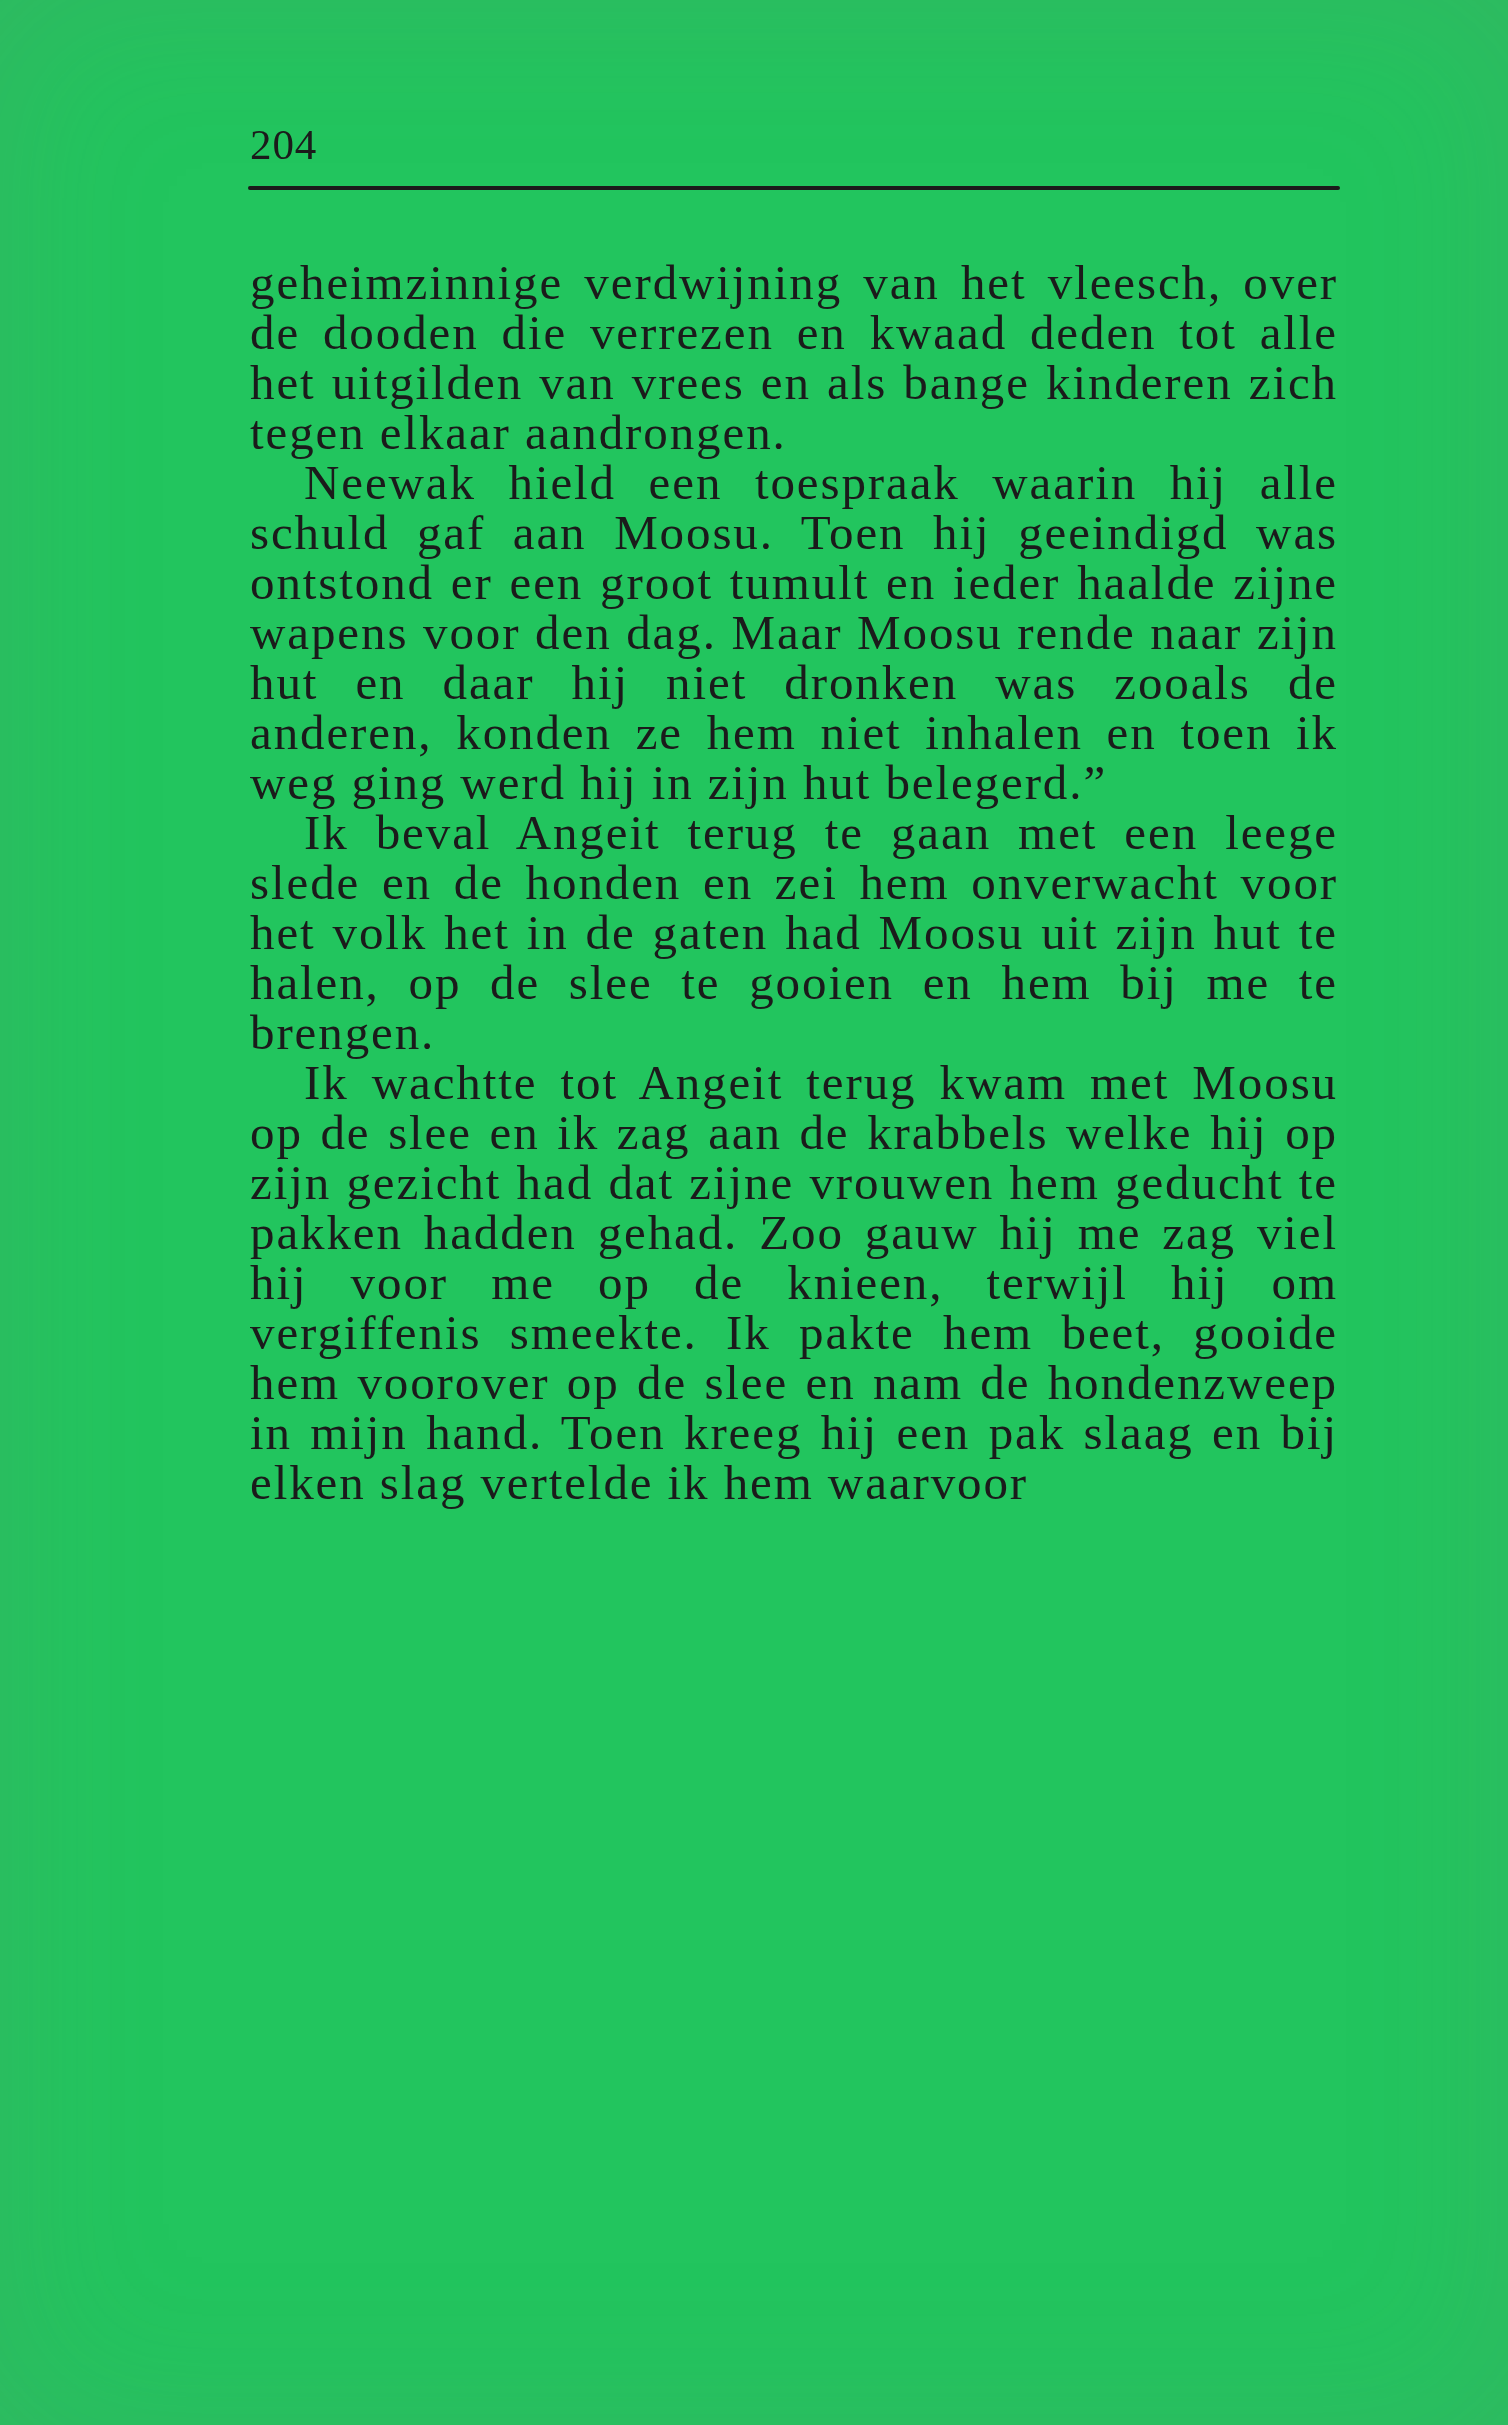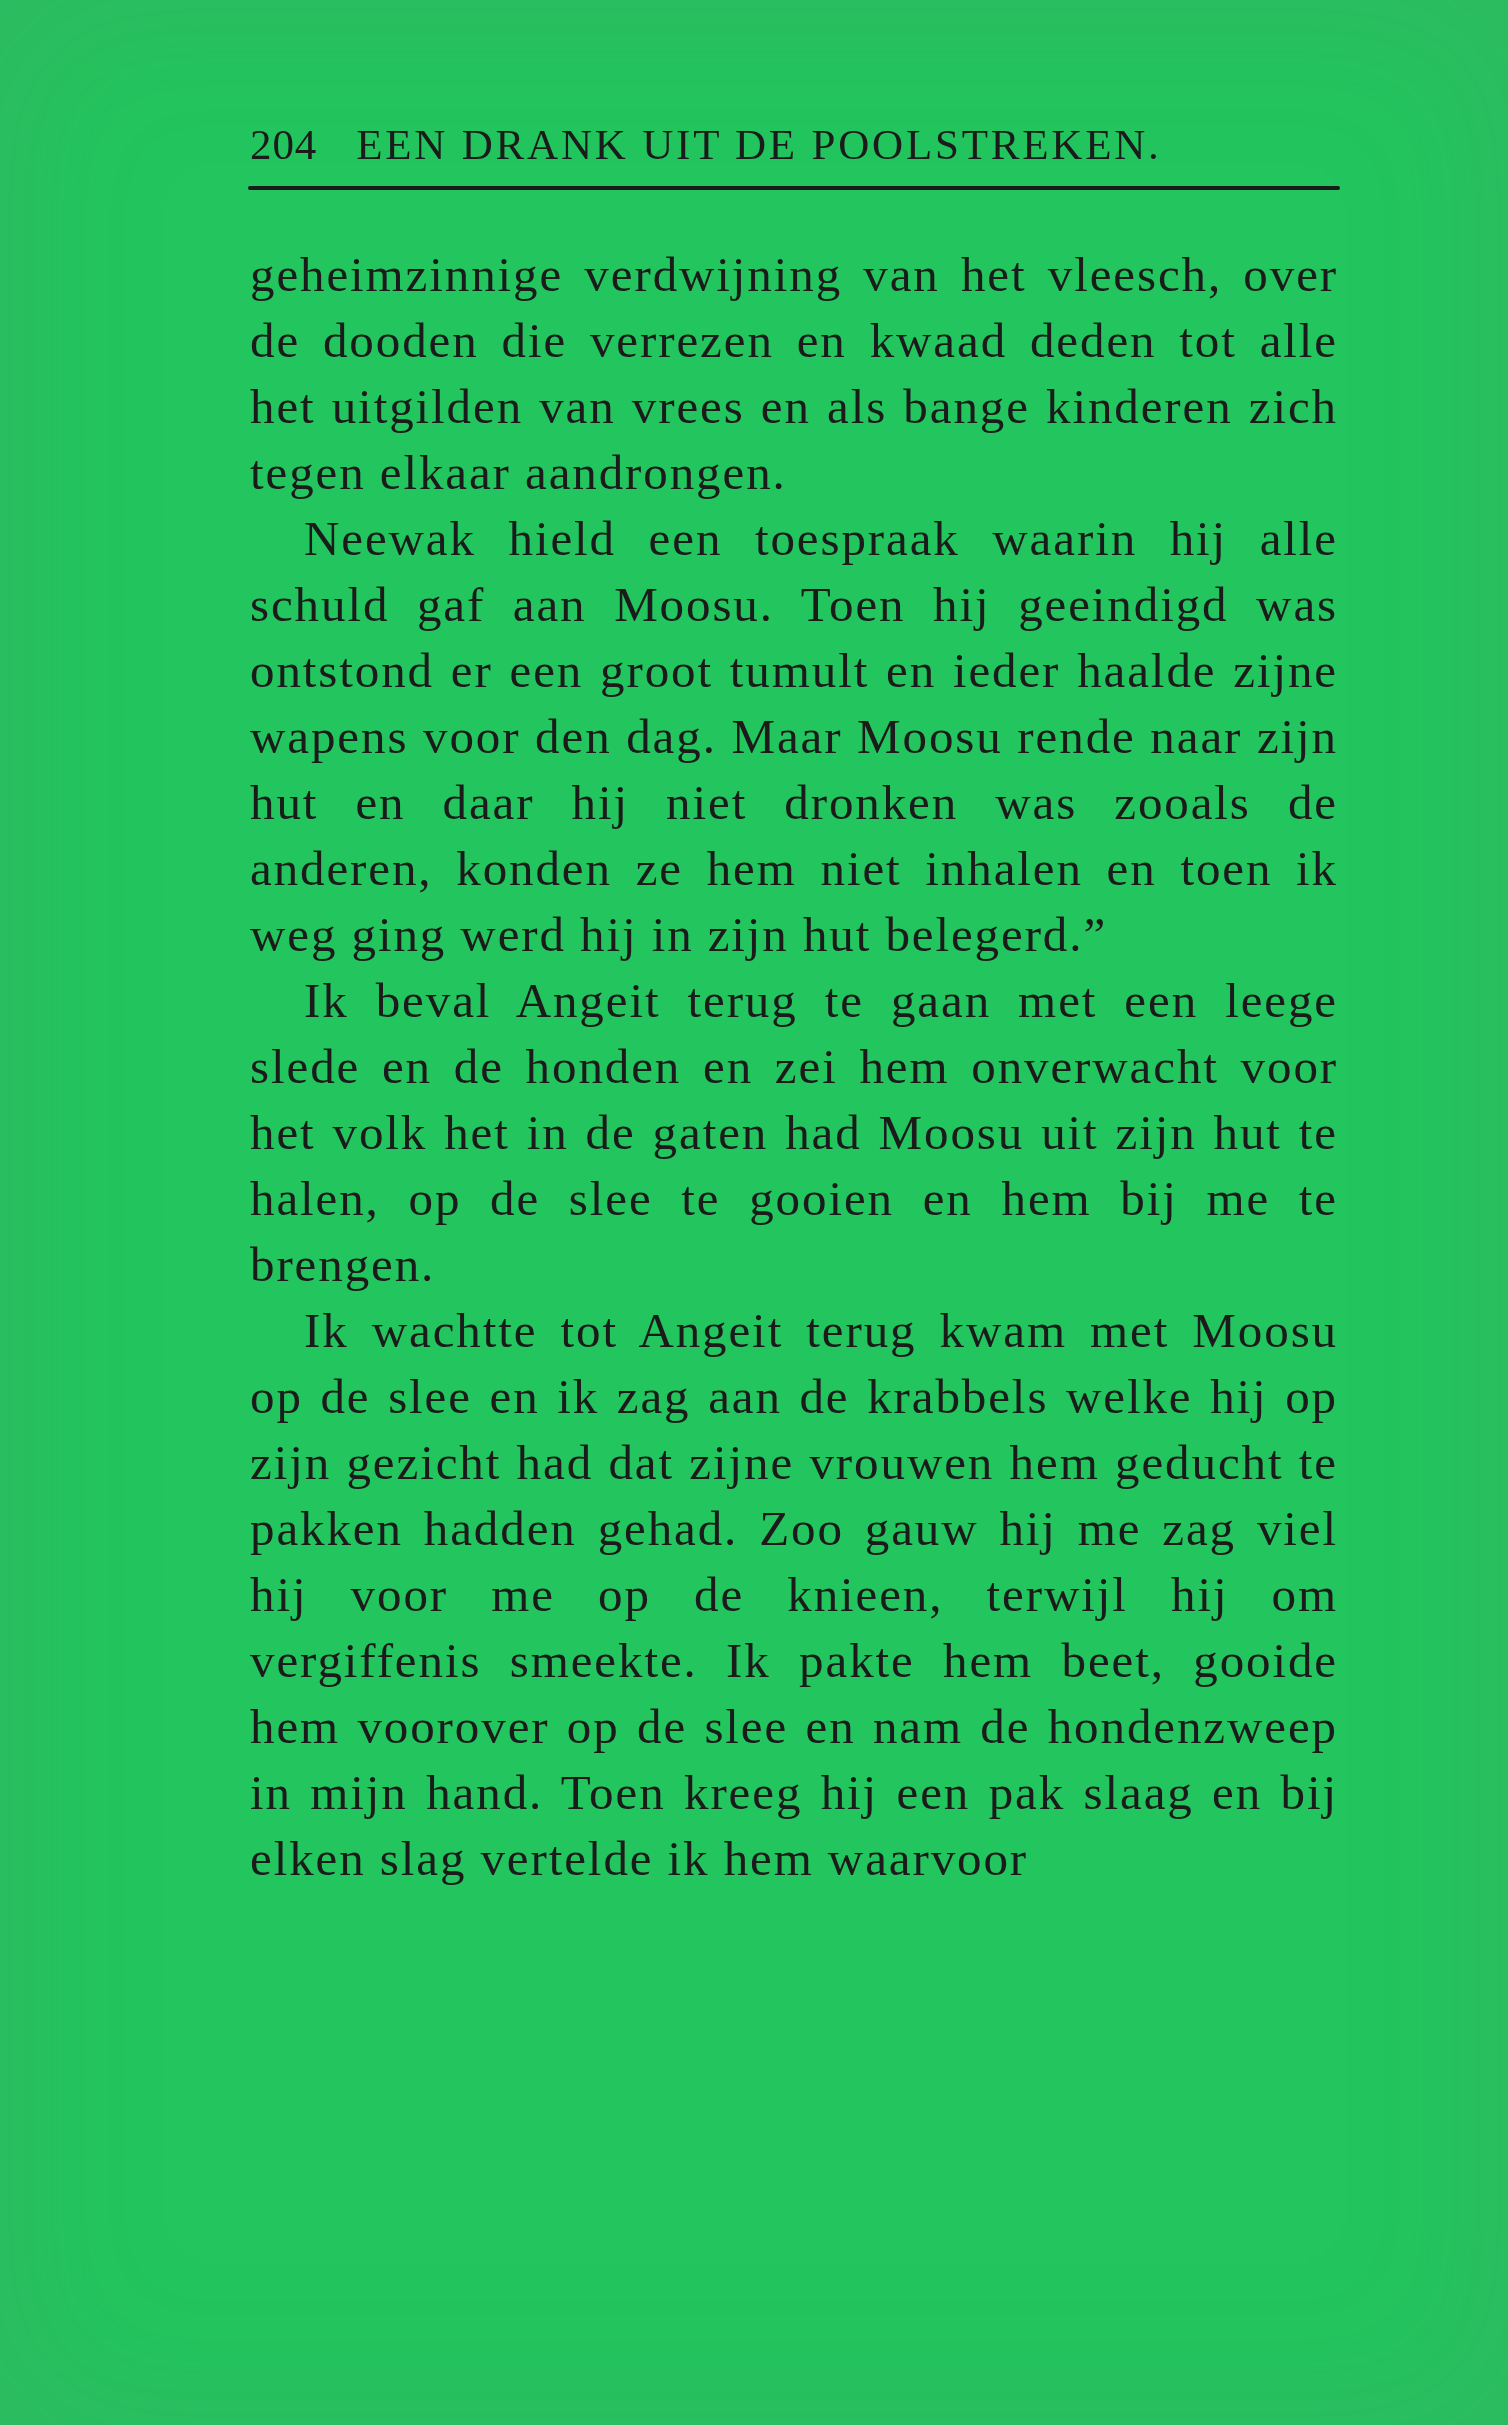--- a/index.html
+++ b/index.html
@@ -38,44 +38,43 @@
     position: absolute;
     top: 186px;
     left: 248px;
     width: 1092px;
     height: 3.8px;
     background: #1b1b1b;
     border-radius: 1.9px;
   }
   .page-body {
     position: absolute;
-    top: 242px;
+    top: 258px;
     left: 250px;
     width: 1088px;
     font-size: 49px;
-    line-height: 66px;
+    line-height: 50px;
     letter-spacing: 1.9px;
     text-align: justify;
   }
   .para {
     margin: 0;
     padding: 0;
   }
   .para.indent {
     text-indent: 54px;
   }
 </style>
 </head>
 <body>
 
 <div class="page">
 
   <header class="page-header">
     <span class="page-number">204</span>
-    <span class="header-title">EEN DRANK UIT DE POOLSTREKEN.</span>
   </header>
 
   <div class="header-rule"></div>
 
   <main class="page-body">
     <p class="para">geheimzinnige verdwijning van het vleesch, over de dooden die verrezen en kwaad deden tot alle het uitgilden van vrees en als bange kinderen zich tegen elkaar aandrongen.</p>
     <p class="para indent">Neewak hield een toespraak waarin hij alle schuld gaf aan Moosu. Toen hij geeindigd was ontstond er een groot tumult en ieder haalde zijne wapens voor den dag. Maar Moosu rende naar zijn hut en daar hij niet dronken was zooals de anderen, konden ze hem niet inhalen en toen ik weg ging werd hij in zijn hut belegerd.”</p>
     <p class="para indent">Ik beval Angeit terug te gaan met een leege slede en de honden en zei hem onverwacht voor het volk het in de gaten had Moosu uit zijn hut te halen, op de slee te gooien en hem bij me te brengen.</p>
     <p class="para indent">Ik wachtte tot Angeit terug kwam met Moosu op de slee en ik zag aan de krabbels welke hij op zijn gezicht had dat zijne vrouwen hem geducht te pakken hadden gehad. Zoo gauw hij me zag viel hij voor me op de knieen, terwijl hij om vergiffenis smeekte. Ik pakte hem beet, gooide hem voorover op de slee en nam de hondenzweep in mijn hand. Toen kreeg hij een pak slaag en bij elken slag vertelde ik hem waarvoor</p>
   </main>

